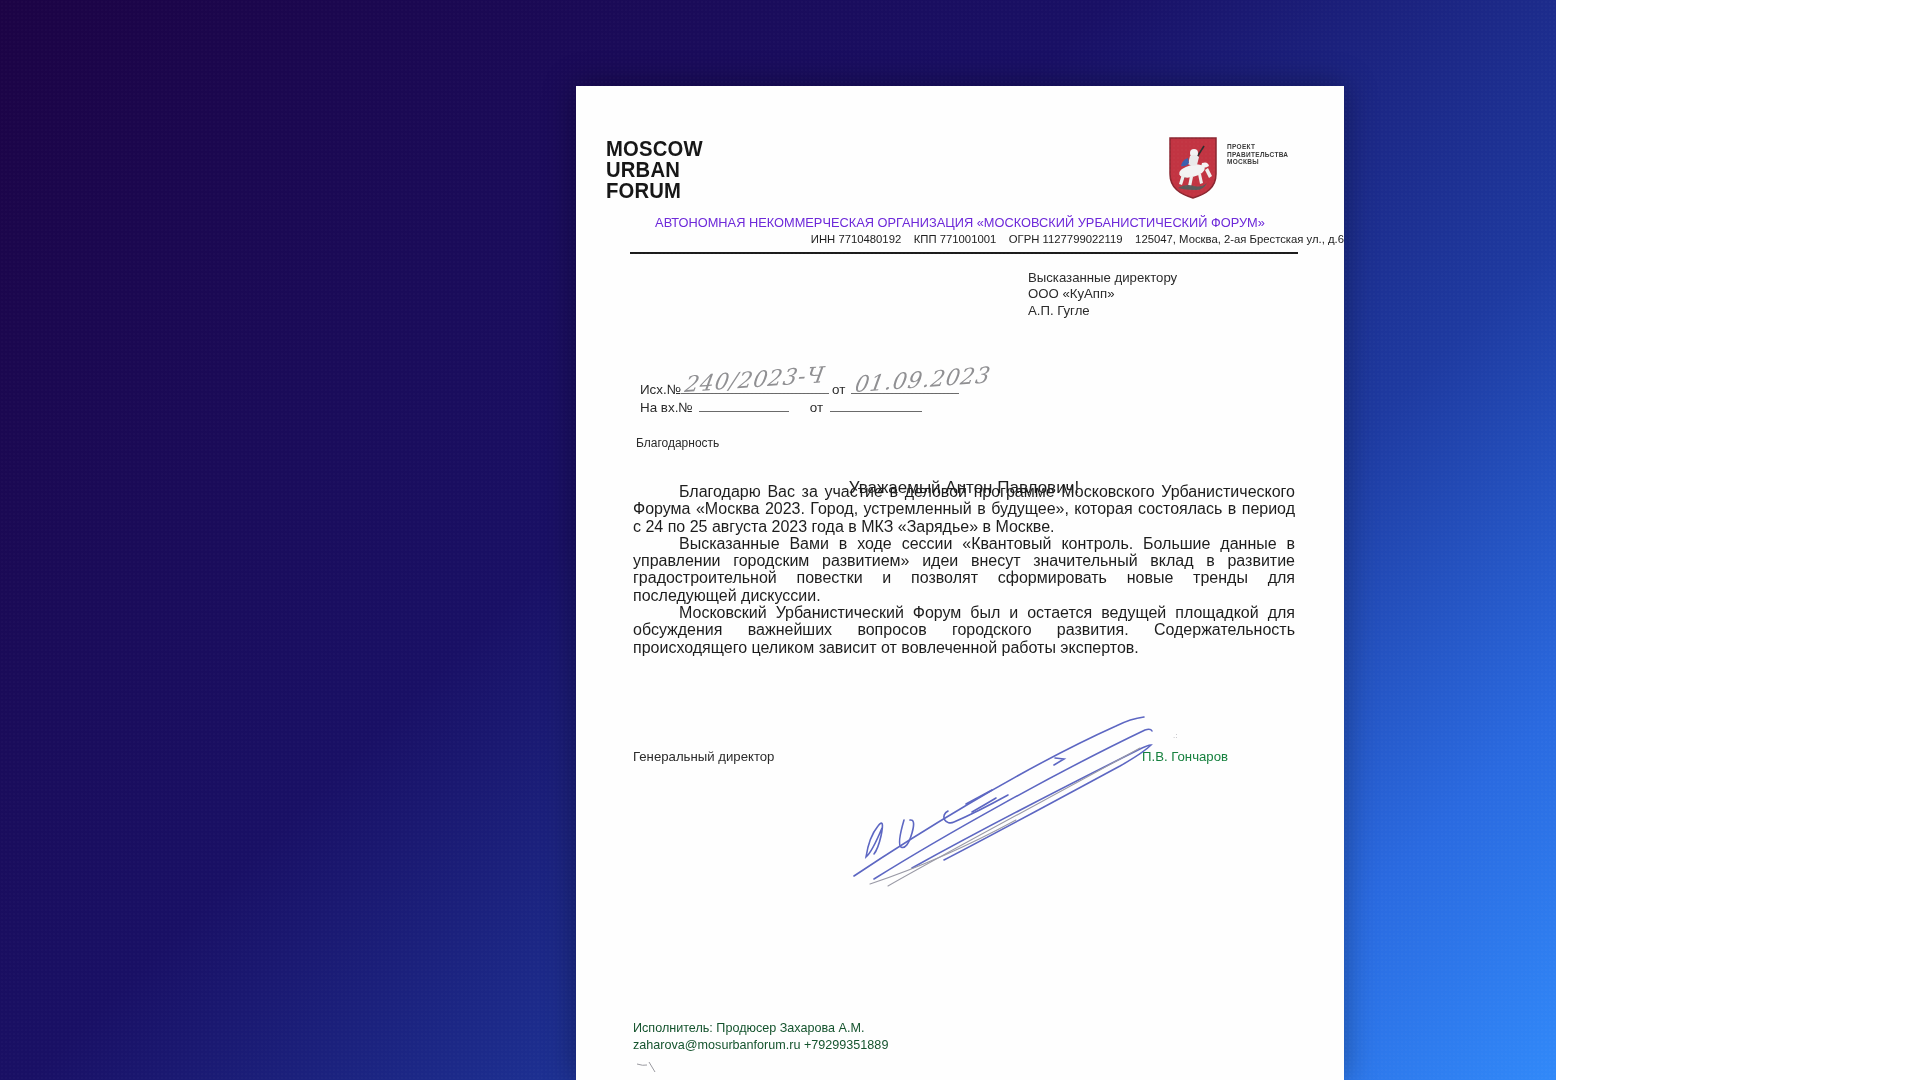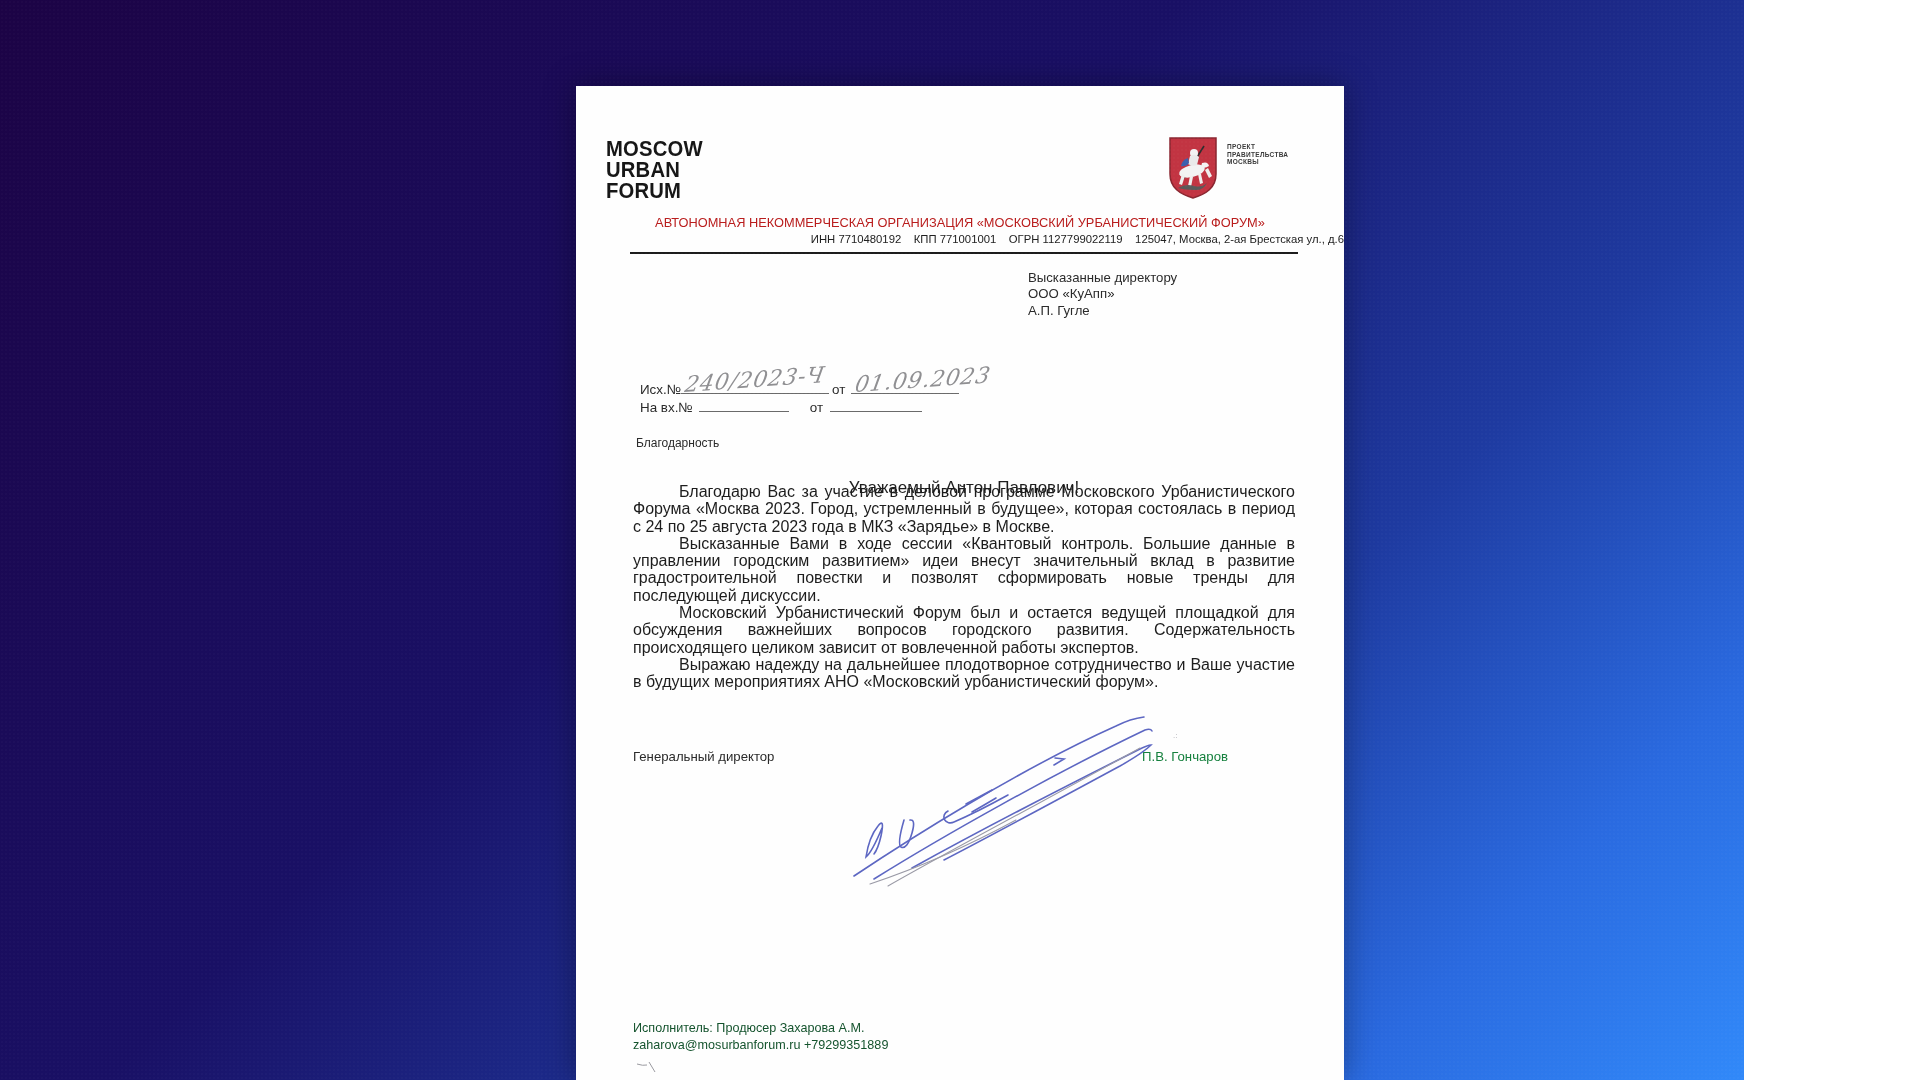--- a/index.html
+++ b/index.html
@@ -1,38 +1,38 @@
 <!DOCTYPE html>
 <html><head>
 <meta charset="utf-8">
 <style>
   * { margin:0; padding:0; box-sizing:border-box; }
   html,body { width:1920px; height:1080px; overflow:hidden; }
   .bg {
-    position:relative; width:1744px; height:1080px;
+    position:relative; width:1556px; height:1080px;
     background:linear-gradient(135deg,#1c0345 0%,#191065 42%,#1e3aa0 68%,#2a6ae0 86%,#3189f9 100%);
   }
   .bg::after{
     content:""; position:absolute; inset:0; pointer-events:none;
     background-image:radial-gradient(rgba(255,255,255,.05) 1px, transparent 1px);
     background-size:4px 4px; opacity:.35;
   }
   .document {
     position:absolute; left:576px; top:86px; width:768px; height:994px;
     background:#fefefe; box-shadow:0 0 30px rgba(0,0,10,.35);
     font-family:"Liberation Sans", sans-serif; color:#1d1d1d;
   }
   .abs { position:absolute; }
   .logo { left:30px; top:52px; font-weight:bold; font-size:22.5px; line-height:21px;
           letter-spacing:.2px; color:#161616; transform:scaleX(.9); transform-origin:left top; }
   .logo div { display:block; }
   .emblem { left:592px; top:50px; }
   .emblem-caption { left:651px; top:57px; font-size:6.5px; line-height:7.5px; color:#3a3a3a;
                     letter-spacing:.3px; font-weight:bold; }
-  .org-name { left:0; top:129px; width:768px; text-align:center; font-size:12.8px; color:#b91c1c; }
+  .org-name { left:0; top:129px; width:768px; text-align:center; font-size:12.8px; color:#6d28d9; }
   .org-details { left:0; top:147px; width:768px; text-align:right; font-size:11.3px; color:#202020; white-space:pre; }
   .rule { left:54px; top:166px; width:668px; height:2px; background:#1c1c1c; }
   .recipient { left:452px; top:184px; font-size:13.2px; line-height:16.4px; color:#2a2a2a; }
   .reference { left:64px; top:295px; font-size:13.4px; color:#2a2a2a; }
   .ref-row { white-space:nowrap; height:17px; }
   .uline { display:inline-block; border-bottom:1.4px solid #6a6a6a; height:13px; position:relative;
            vertical-align:baseline; }
   .hand { position:absolute; left:2px; bottom:-4px; font-family:"DejaVu Serif", serif; font-style:italic;
           font-size:22px; color:#8f8f92; letter-spacing:1px; white-space:nowrap;
           transform:rotate(-4deg) skewX(-14deg); transform-origin:left bottom; }
@@ -99,21 +99,20 @@
       </div>
     </div>
 
     <div class="abs subject">Благодарность</div>
     <div class="abs salutation">Уважаемый Антон Павлович!</div>
 
     <div class="abs body">
       <p>Благодарю Вас за участие в деловой программе Московского Урбанистического Форума «Москва 2023. Город, устремленный в будущее», которая состоялась в период с 24 по 25 августа 2023 года в МКЗ «Зарядье» в Москве.</p>
       <p>Высказанные Вами в ходе сессии «Квантовый контроль. Большие данные в управлении городским развитием» идеи внесут значительный вклад в развитие градостроительной повестки и позволят сформировать новые тренды для последующей дискуссии.</p>
       <p>Московский Урбанистический Форум был и остается ведущей площадкой для обсуждения важнейших вопросов городского развития. Содержательность происходящего целиком зависит от вовлеченной работы экспертов.</p>
-      <p>Выражаю надежду на дальнейшее плодотворное сотрудничество и Ваше участие в будущих мероприятиях АНО «Московский урбанистический форум».</p>
     </div>
 
     <div class="abs sign-title">Генеральный директор</div>
     <div class="abs sign-name">П.В. Гончаров</div>
     <div class="abs stray">.:</div>
 
     <div class="abs signature-svg">
       <svg width="330" height="180" viewBox="0 0 330 180" fill="none">
         <g stroke="#5c66c2" stroke-width="1.6" stroke-linecap="round">
           <path d="M6 168 C60 132 170 62 268 18 C278 13 288 10 296 9"></path>

